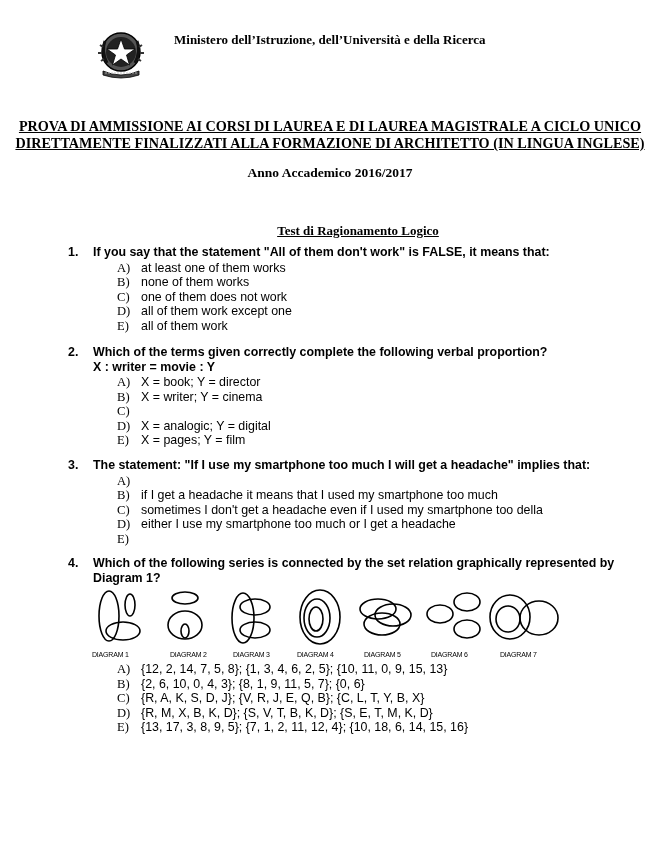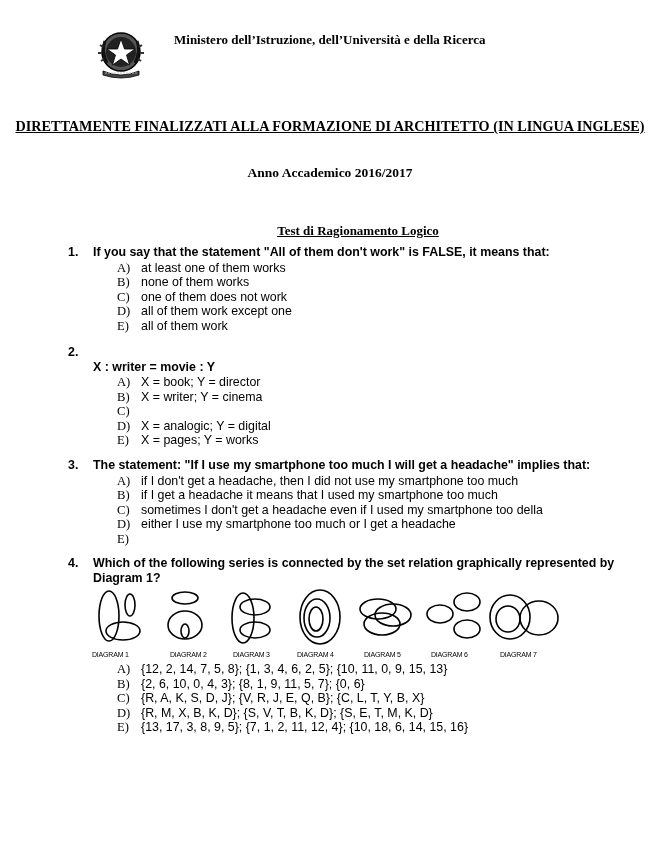--- a/index.html
+++ b/index.html
@@ -32,20 +32,21 @@
     <path d="M10 12 Q6 22 12 34 M42 12 Q46 22 40 34" stroke="#111" stroke-width="3" fill="none"></path>
     <path d="M8 18 l-3 -2 M7 24 l-4 0 M9 30 l-3 2 M44 18 l3 -2 M45 24 l4 0 M43 30 l3 2" stroke="#333" stroke-width="2"></path>
     <polygon points="26,10 29.5,20 40,20 31.5,26 34.5,36 26,30 17.5,36 20.5,26 12,20 22.5,20" fill="#fff" stroke="#000" stroke-width="0.8"></polygon>
     <path d="M8 42 Q26 50 44 42 L44 46 Q26 52 8 46 Z" fill="#444" stroke="#000" stroke-width="0.8"></path>
     <path d="M10 44 h32" stroke="#bbb" stroke-width="0.8" stroke-dasharray="2,1"></path>
   </svg>
 </div>
 <div class="ministry serif">Ministero dell’Istruzione, dell’Università e della Ricerca</div>
 
 <div class="exam-title serif">
+  <div>PROVA DI AMMISSIONE AI CORSI DI LAUREA E DI LAUREA MAGISTRALE A CICLO UNICO</div>
   <div>DIRETTAMENTE FINALIZZATI ALLA FORMAZIONE DI ARCHITETTO (IN LINGUA INGLESE)</div>
 </div>
 
 <div class="year serif">Anno Accademico 2016/2017</div>
 
 <div class="section-title serif">Test di Ragionamento Logico</div>
 
 <div class="q sans" style="top:245px;">
   <div class="q-head">
     <span class="q-num">1.</span>
@@ -72,21 +73,21 @@
         <span class="opt-letter">E)</span>
         <span>all of them work</span>
       </div>
   </div>
 </div>
 
 <div class="q sans" style="top:345px;">
   <div class="q-head">
     <span class="q-num">2.</span>
     <span class="q-text">
-      <br>
+      <span>Which of the terms given correctly complete the following verbal proportion?</span><br>
       <span>X : writer = movie : Y</span>
     </span>
   </div>
   <div class="opts">
     <div class="opt">
         <span class="opt-letter">A)</span>
         <span>X = book; Y = director</span>
       </div>
     <div class="opt">
         <span class="opt-letter">B)</span>
@@ -94,34 +95,33 @@
       </div>
     <div class="opt">
         <span class="opt-letter">C)</span>
       </div>
     <div class="opt">
         <span class="opt-letter">D)</span>
         <span>X = analogic; Y = digital</span>
       </div>
     <div class="opt">
         <span class="opt-letter">E)</span>
-        <span>X = pages; Y = works</span>
+        <span>X = pages; Y = film</span>
       </div>
   </div>
 </div>
 
 <div class="q sans" style="top:458px;">
   <div class="q-head">
     <span class="q-num">3.</span>
     <span class="q-text">The statement: "If I use my smartphone too much I will get a headache" implies that:</span>
   </div>
   <div class="opts">
     <div class="opt">
         <span class="opt-letter">A)</span>
-        <span>if I don't get a headache, then I did not use my smartphone too much</span>
       </div>
     <div class="opt">
         <span class="opt-letter">B)</span>
         <span>if I get a headache it means that I used my smartphone too much</span>
       </div>
     <div class="opt">
         <span class="opt-letter">C)</span>
         <span>sometimes I don't get a headache even if I used my smartphone too della</span>
       </div>
     <div class="opt">

